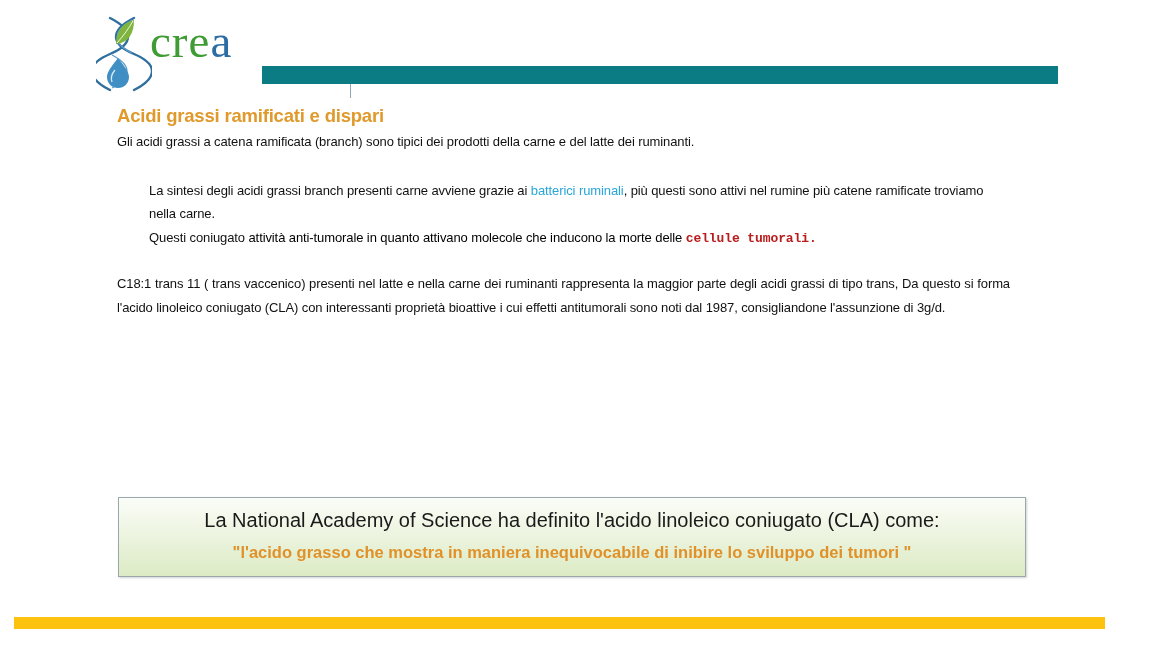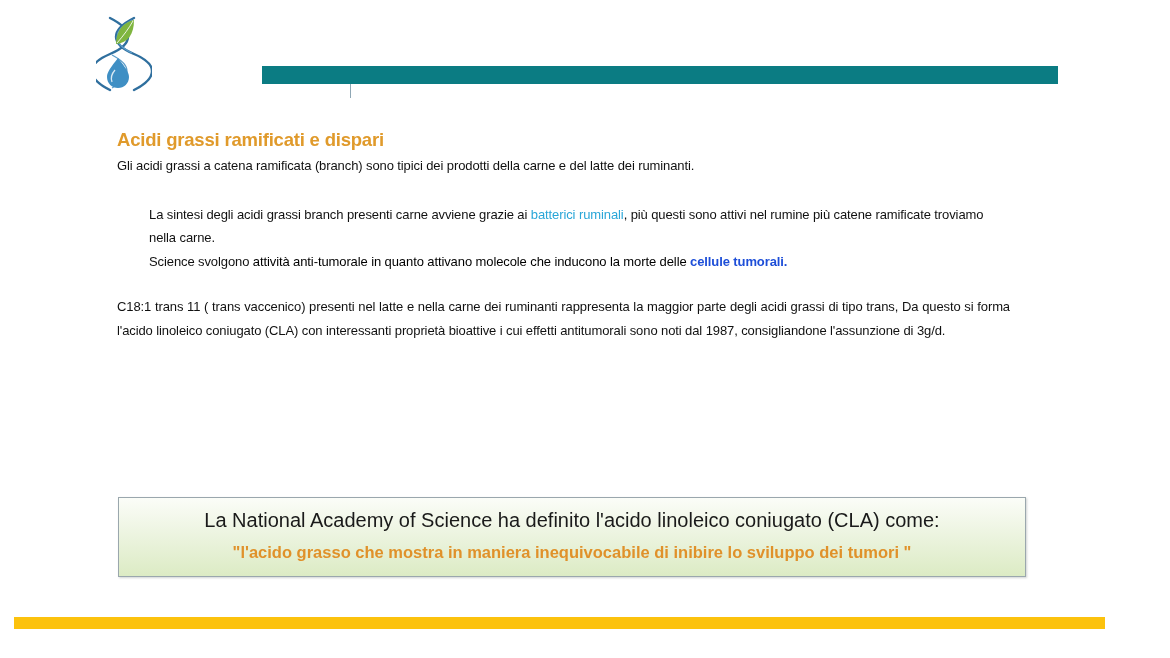--- a/index.html
+++ b/index.html
@@ -76,21 +76,21 @@
     top: 66px;
     width: 796px;
     height: 18px;
     background: #0b7c83;
   }
 
   
   #content {
     position: absolute;
     left: 117px;
-    top: 128px;
+    top: 104px;
     width: 893px;
   }
 
   .heading-strong {
     color: #e09a2b;
     font-weight: bold;
     font-size: 18.5px;
     line-height: 24px;
     margin: 0 0 2px 0;
     letter-spacing: -0.2px;
@@ -112,21 +112,21 @@
     text-align: justify;
     letter-spacing: -0.1px;
   }
   .body-par.nojust { text-align: left; margin-left: 32px; }
 
   .gap-lg { height: 25px; }
   .gap-md { height: 22px; }
 
   .tx-blue  { color: #29a6d8; }
   .tx-green { color: #000000; }
-  .tx-green-b { color: #1d4ed8; font-weight: bold; }
+  .tx-green-b { color: #b91c1c; font-weight: bold; font-family: Liberation Mono, monospace; }
 
   
   #callout {
     position: absolute;
     left: 118px;
     top: 497px;
     width: 908px;
     height: 80px;
     box-sizing: border-box;
     border: 1px solid #9aa7ad;
@@ -182,39 +182,40 @@
 
         <path d="M20 30 C 20 16, 28 8, 38 6 C 38 20, 32 29, 20 30 Z" fill="#7fb53f"></path>
         <path d="M21 29 C 28 21, 33 14, 37 7" fill="none" stroke="#ffffff" stroke-width="1" opacity="0.85"></path>
 
         <path d="M22 44 C 15 53, 11 58, 11 63 C 11 69.5, 16 74, 22 74
                  C 28 74, 33 69.5, 33 63 C 33 58, 29 53, 22 44 Z" fill="#3f8fc4"></path>
         <path d="M19 56 C 15.5 60, 14.5 64, 16 68" fill="none" stroke="#ffffff" stroke-width="1.3" opacity="0.8"></path>
       </svg>
     </div>
 
+    <div id="logo-wordmark"><span class="wm-green">cre</span><span class="wm-blue">a</span></div>
 
 
     <div id="logo-subtitle-rule"></div>
   </div>
 
   <div id="header-bar"></div>
 </div>
 
 <div id="content">
 
   <h2 class="heading-strong">Acidi grassi ramificati e dispari</h2>
 
   <p class="body-par">Gli acidi grassi a catena ramificata (branch) sono tipici dei prodotti della carne e del latte dei ruminanti.</p>
 
   <div class="gap-lg"></div>
 
   <p class="body-par nojust"><span>La sintesi  degli acidi grassi branch presenti carne avviene grazie ai </span><span class="tx-blue">batterici ruminali</span><span>, più questi sono attivi nel rumine più catene ramificate troviamo nella carne.</span></p>
 
-  <p class="body-par nojust"><span>Science svolgono </span><span class="tx-green">attività anti-tumorale   in quanto attivano molecole che inducono la morte delle </span><span class="tx-green-b">cellule tumorali.</span></p>
+  <p class="body-par nojust"><span>Questi coniugato </span><span class="tx-green">attività anti-tumorale   in quanto attivano molecole che inducono la morte delle </span><span class="tx-green-b">cellule tumorali.</span></p>
 
   <div class="gap-md"></div>
 
 
   <p class="body-par">C18:1 trans 11 ( trans vaccenico) presenti nel latte e nella carne dei ruminanti rappresenta la maggior parte degli acidi grassi di tipo trans,  Da questo si forma l'acido linoleico coniugato (CLA) con interessanti proprietà bioattive i cui effetti antitumorali sono noti dal 1987,   consigliandone l'assunzione di 3g/d.</p>
 </div>
 
 <div id="callout">
   <div id="callout-line1">La National Academy  of Science ha definito l'acido linoleico coniugato (CLA) come:</div>
   <div id="callout-line2">"l'acido grasso che mostra in maniera inequivocabile di inibire  lo sviluppo dei tumori "</div>

